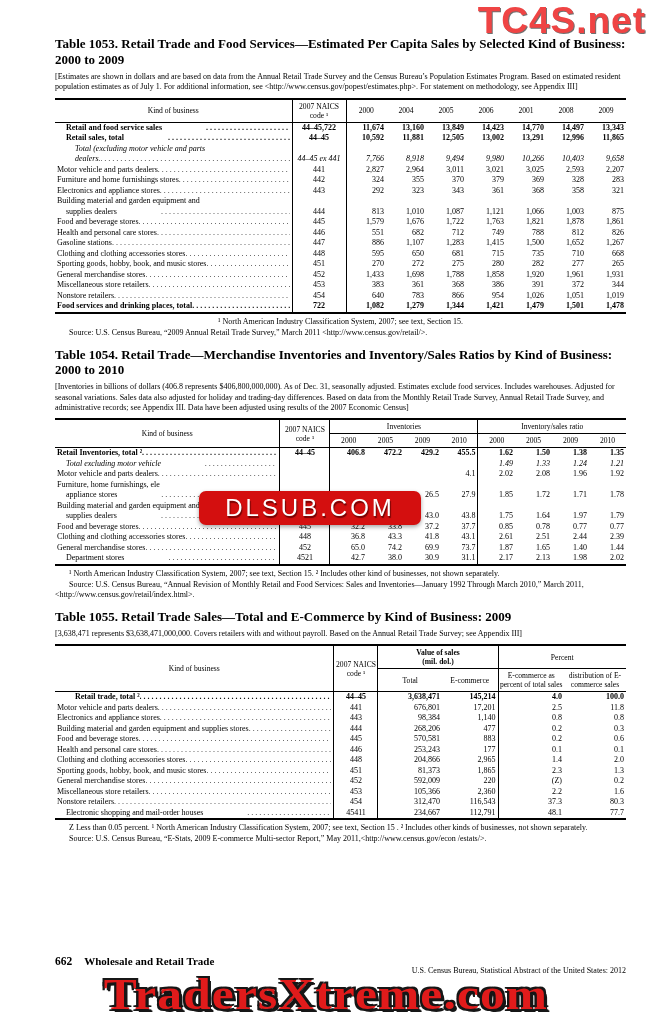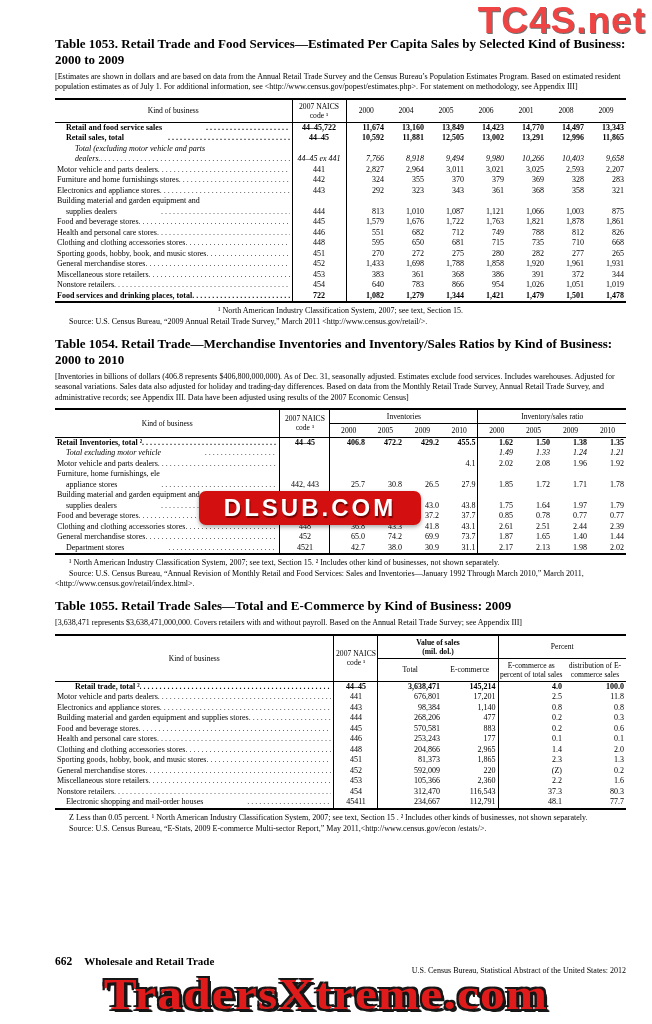--- a/index.html
+++ b/index.html
@@ -41,21 +41,21 @@
   .pageno { font-size: 11.5px; margin-right: 12px; }
   .section { font-size: 11px; }
   .credit { position: absolute; right: 0; top: 15px; font-size: 8px; font-weight: normal; }
 
   .wm-top { position: absolute; top: 0; right: 6px; font-family: "Liberation Sans", sans-serif;
             font-weight: bold; font-size: 37px; letter-spacing: 1px; color: #ef4444;
             text-shadow: 1px 1px 0 #707070; }
   .wm-mid { position: absolute; left: 199px; top: 491px; width: 222px; height: 34px;
             background: #d40f0f; border-radius: 7px; display: flex; align-items: center;
             justify-content: center; color: #fff; font-family: "Liberation Sans", sans-serif;
-            font-weight: bold; font-size: 24px; letter-spacing: 3px;
+            font-weight: normal; font-size: 24px; letter-spacing: 3px;
             text-shadow: 1px 2px 1px rgba(90,0,0,0.8); box-shadow: 0 2px 4px rgba(0,0,0,0.35); }
   .wm-bottom { position: absolute; left: 0; right: 0; bottom: 4px; text-align: center;
                font-family: "Liberation Serif", serif; font-weight: bold; font-size: 45px;
                color: #e01b1b; letter-spacing: 1px; transform: scaleX(1.1);
                text-shadow: 3px 3px 0 #161616, -2px -2px 0 #161616, 2px -2px 0 #161616,
                             -2px 2px 0 #161616, 2px 2px 0 #161616; }
 </style>
 </head>
 <body>
 
@@ -260,20 +260,36 @@
                 </div>
               </td>
               <td class="naics">446</td>
               <td class="val">551</td>
               <td class="val">682</td>
               <td class="val">712</td>
               <td class="val">749</td>
               <td class="val">788</td>
               <td class="val">812</td>
               <td class="val">826</td>
+            </tr>
+            <tr>
+              <td class="kob">
+                <div class="kobflex">
+                  <span class="lbl">Gasoline stations</span>
+                  <span class="dots"></span>
+                </div>
+              </td>
+              <td class="naics">447</td>
+              <td class="val">886</td>
+              <td class="val">1,107</td>
+              <td class="val">1,283</td>
+              <td class="val">1,415</td>
+              <td class="val">1,500</td>
+              <td class="val">1,652</td>
+              <td class="val">1,267</td>
             </tr>
             <tr>
               <td class="kob">
                 <div class="kobflex">
                   <span class="lbl">Clothing and clothing accessories stores</span>
                   <span class="dots"></span>
                 </div>
               </td>
               <td class="naics">448</td>
               <td class="val">595</td>

